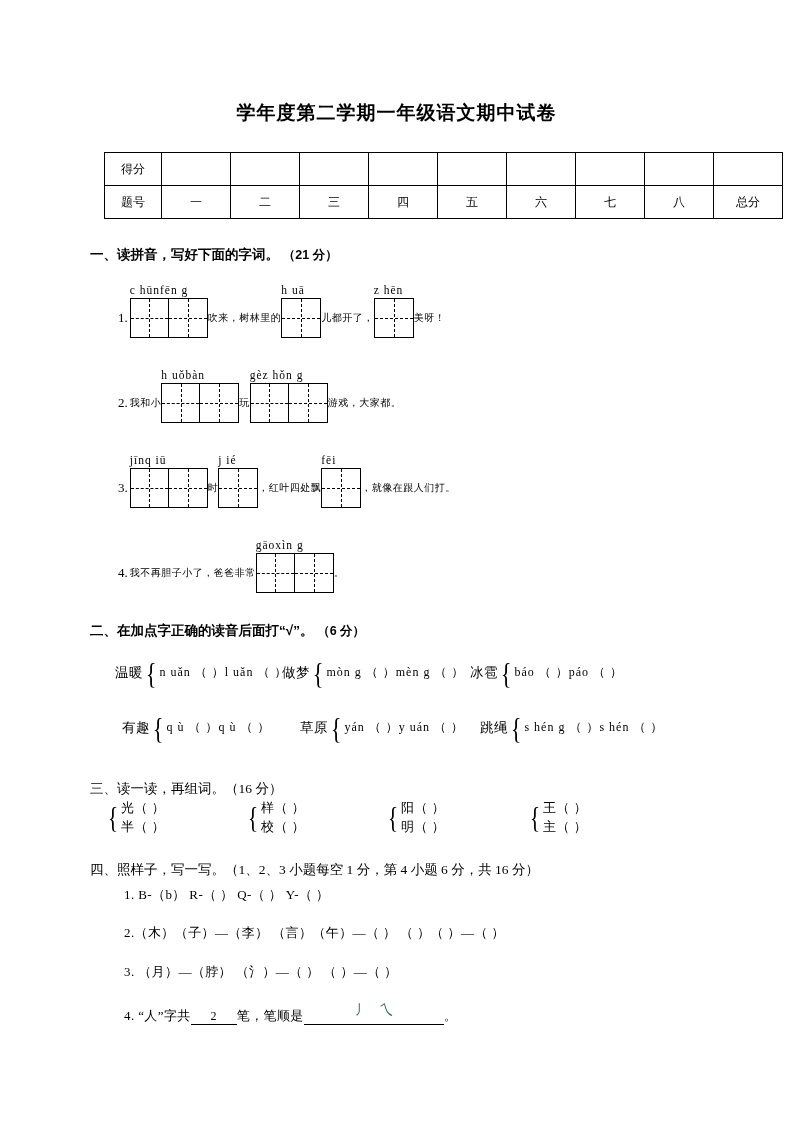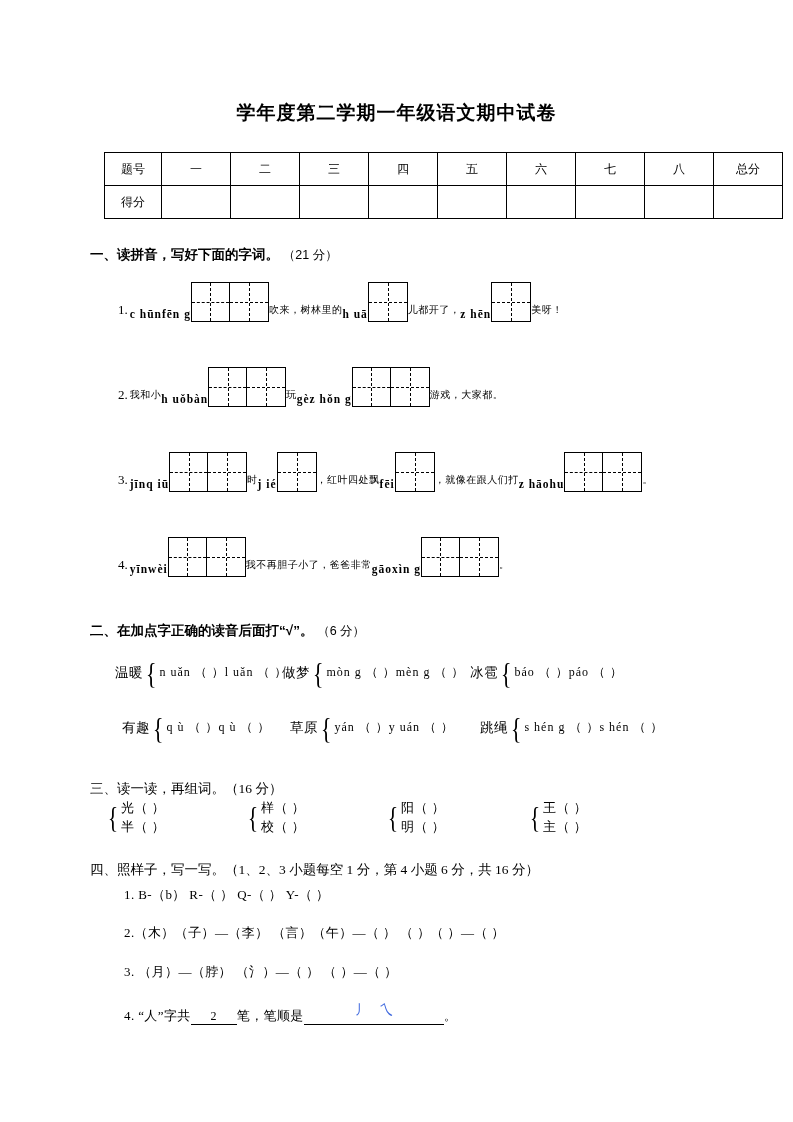--- a/index.html
+++ b/index.html
@@ -55,21 +55,21 @@
 
   
   .sec-head {
     position: absolute;
     font-size: 13.5px;
     font-weight: bold;
     font-family: "Liberation Sans", "DejaVu Sans", sans-serif;
     white-space: nowrap;
   }
   .sec-head .pts {
-    font-weight: normal;
+    font-weight: bold;
     font-size: 12.5px;
   }
   .sec-head-serif {
     position: absolute;
     font-size: 13.5px;
     font-family: "Liberation Serif", "DejaVu Serif", serif;
     white-space: nowrap;
   }
 
   
@@ -90,23 +90,22 @@
   .inline-txt {
     align-self: center;
     margin-top: 16px;
     font-size: 10px;
     letter-spacing: 0.5px;
   }
 
   
   .gblock {
     display: flex;
-    flex-direction: row;
-    align-items: flex-end;
-    font-weight: bold;
+    flex-direction: column;
+    align-items: flex-start;
   }
   .gpy {
     display: flex;
     font-family: "Liberation Serif", "DejaVu Serif", serif;
     font-size: 11.5px;
     height: 16px;
     line-height: 16px;
     letter-spacing: 1px;
   }
   .gpy span {
@@ -211,59 +210,59 @@
   }
   .ul-answer {
     display: inline-block;
     border-bottom: 1.1px solid #000;
     text-align: center;
     font-size: 12px;
   }
   .stroke-marks {
     position: absolute;
     font-size: 13px;
-    color: #1d4ed8;
+    color: #14532d;
     font-family: "Liberation Serif", "DejaVu Serif", serif;
     letter-spacing: 12px;
     opacity: 0.85;
   }
 </style>
 </head>
 <body>
 
 <div class="page">
 
   <div class="title">学年度第二学期一年级语文期中试卷</div>
 
   <table class="score-table">
     <tbody>
         <tr>
+      <td class="hcell">得分</td>
+      <td class="ncell"></td>
+      <td class="ncell"></td>
+      <td class="ncell"></td>
+      <td class="ncell"></td>
+      <td class="ncell"></td>
+      <td class="ncell"></td>
+      <td class="ncell"></td>
+      <td class="ncell"></td>
+      <td class="ncell"></td>
+    </tr>
+    <tr>
       <td class="hcell">题号</td>
       <td class="ncell">一</td>
       <td class="ncell">二</td>
       <td class="ncell">三</td>
       <td class="ncell">四</td>
       <td class="ncell">五</td>
       <td class="ncell">六</td>
       <td class="ncell">七</td>
       <td class="ncell">八</td>
       <td class="ncell">总分</td>
     </tr>
-    <tr>
-      <td class="hcell">得分</td>
-      <td class="ncell"></td>
-      <td class="ncell"></td>
-      <td class="ncell"></td>
-      <td class="ncell"></td>
-      <td class="ncell"></td>
-      <td class="ncell"></td>
-      <td class="ncell"></td>
-      <td class="ncell"></td>
-      <td class="ncell"></td>
-    </tr>
   </tbody>
     </table>
 
   <div class="sec-head" style="left:90px; top:246px;">
     <span>一、读拼音，写好下面的字词。</span>
     <span class="pts">（21 分）</span>
   </div>
 
   <div id="s1rows">
       <div class="q1row" style="top: 282px;">
@@ -349,44 +348,24 @@
         <span class="inline-txt">，红叶四处飘</span>
         <div class="gblock">
           <div class="gpy">
             <span>fēi</span>
           </div>
           <div class="grid">
             <div class="cell"></div>
           </div>
         </div>
         <span class="inline-txt">，就像在跟人们打</span>
-        <div class="gblock">
-          <div class="gpy">
-            <span>z hāo</span>
-            <span>hu</span>
-          </div>
-          <div class="grid">
-            <div class="cell"></div>
-            <div class="cell"></div>
-          </div>
-        </div>
         <span class="inline-txt">。</span>
       </div>
       <div class="q1row" style="top: 537px;">
         <span class="q1num">4.</span>
-        <div class="gblock">
-          <div class="gpy">
-            <span>yīn</span>
-            <span>wèi</span>
-          </div>
-          <div class="grid">
-            <div class="cell"></div>
-            <div class="cell"></div>
-          </div>
-        </div>
         <span class="inline-txt">我不再胆子小了，爸爸非常</span>
         <div class="gblock">
           <div class="gpy">
             <span>gāo</span>
             <span>xìn g</span>
           </div>
           <div class="grid">
             <div class="cell"></div>
             <div class="cell"></div>
           </div>
@@ -426,21 +405,21 @@
         </div>
       </div>
       <div class="choice-grp" style="left: 122px; top: 715px;">
         <span class="choice-word">有趣</span>
         <span class="brace">{</span>
         <div class="choice-opts">
           <div>q ù （      ）</div>
           <div>q ù （      ）</div>
         </div>
       </div>
-      <div class="choice-grp" style="left: 290px; top: 715px;">
+      <div class="choice-grp" style="left: 300px; top: 715px;">
         <span class="choice-word">草原</span>
         <span class="brace">{</span>
         <div class="choice-opts">
           <div>yán （      ）</div>
           <div>y uán （      ）</div>
         </div>
       </div>
       <div class="choice-grp" style="left: 480px; top: 715px;">
         <span class="choice-word">跳绳</span>
         <span class="brace">{</span>

